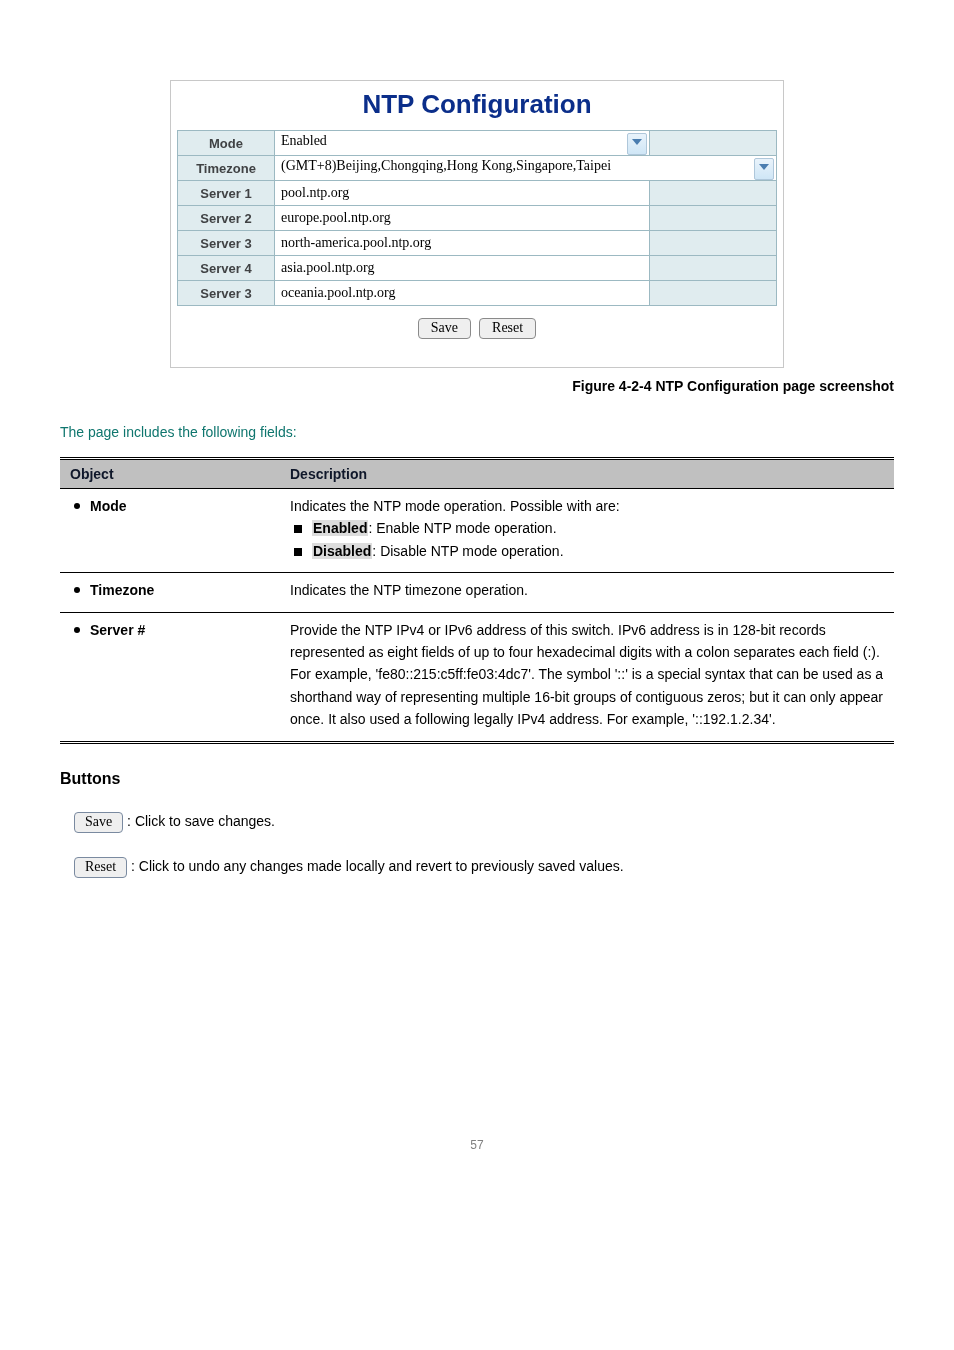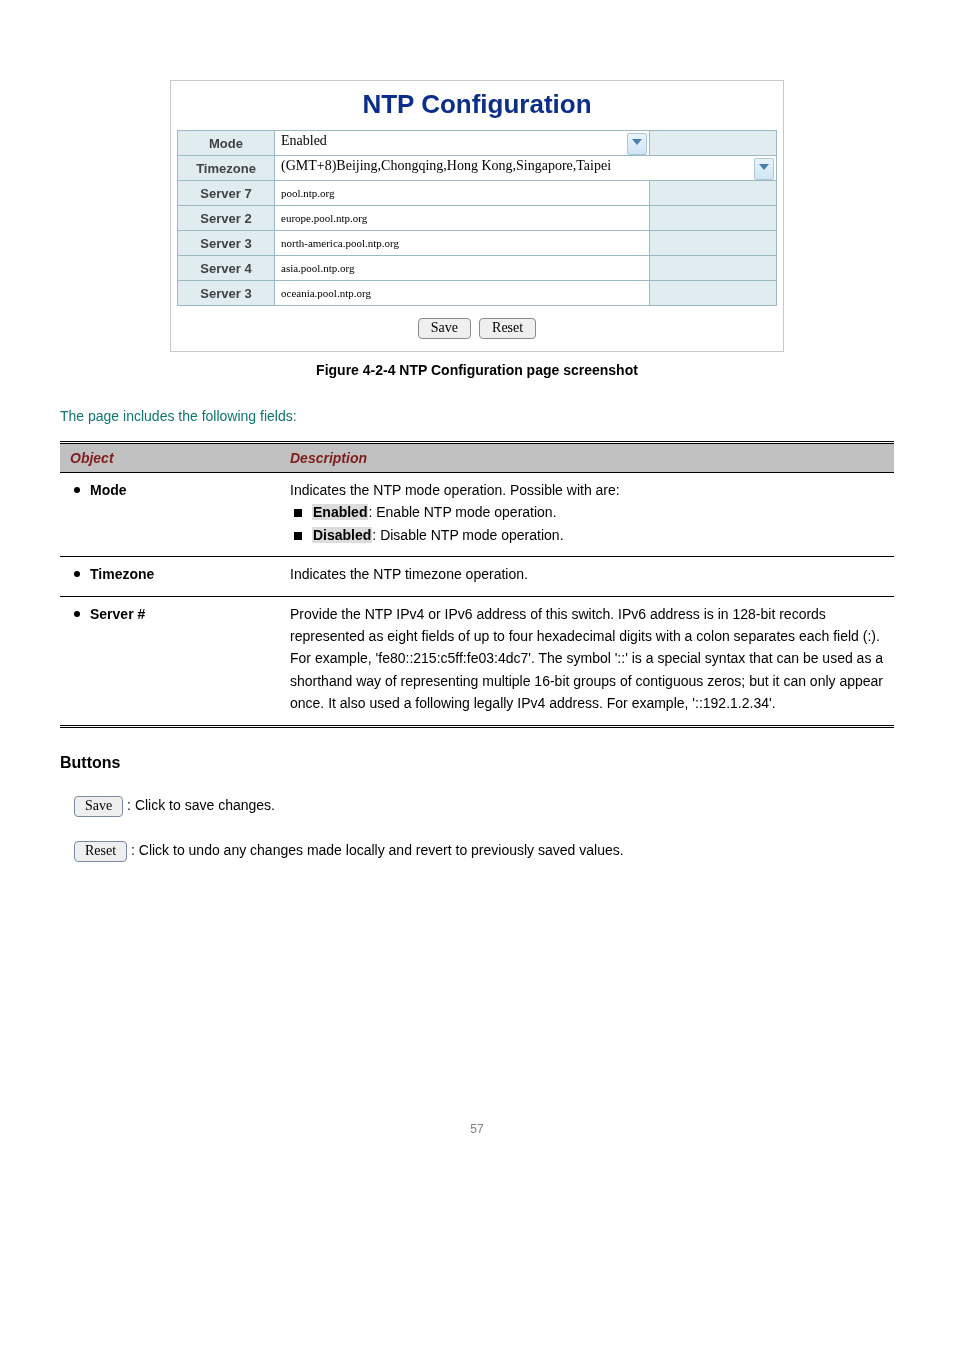--- a/index.html
+++ b/index.html
@@ -10,21 +10,21 @@
     color: #000;
     width: 954px;
   }
   .page {
     padding: 60px 60px 40px 60px;
   }
   .figure-wrap {
     width: 600px;
     margin: 20px auto 10px auto;
     border: 1px solid #c8c8c8;
-    padding: 4px 6px 12px 6px;
+    padding: 4px 6px 28px 6px;
     background: #fff;
   }
   .cfg-title {
     color: #0b2e8a;
     font-family: Arial, Helvetica, sans-serif;
     font-weight: bold;
     font-size: 26px;
     text-align: center;
     padding: 4px 0 10px 0;
   }
@@ -62,21 +62,21 @@
     position: absolute;
     right: 2px; top: 2px;
     width: 18px; height: 20px;
     background: linear-gradient(#e9f3fb, #cfe6f6);
     border: 1px solid #afc7da;
     border-radius: 2px;
   }
   .sel-arrow svg { display:block; margin:5px auto 0; }
   .cfg-input {
     font-family: "Times New Roman", serif;
-    font-size: 11px;
+    font-size: 14px;
     border: none;
     padding: 4px 6px;
     width: 374px;
     box-sizing: border-box;
     height: 24px;
   }
   .cfg-buffer {
     border: 1px solid #9cb9c2;
     border-left: 1px solid #9cb9c2;
     background: #e0ecef;
@@ -89,21 +89,21 @@
     font-family: "Times New Roman", serif;
     font-size: 14px;
     background: #efefef;
     border: 1px solid #8a8a8a;
     border-radius: 4px;
     padding: 1px 12px 2px;
     margin: 0 2px;
     cursor: pointer;
   }
   .figure-caption {
-    text-align: center;
+    text-align: right;
     font-family: Arial, Helvetica, sans-serif;
     font-size: 14px;
     font-weight: bold;
     color: #000;
     margin: 10px 0 28px;
   }
   .body-text {
     font-family: Arial, Helvetica, sans-serif;
     font-size: 14px;
     line-height: 1.5;
@@ -113,24 +113,23 @@
   .desc-table {
     width: 100%;
     border-collapse: collapse;
     font-family: Arial, Helvetica, sans-serif;
     font-size: 14px;
     margin-top: 8px;
   }
   .desc-table thead td {
     background: #c0c0c0;
     font-weight: bold;
-    color: #7f1d1d;
+    color: #0f172a;
     padding: 6px 10px;
     border-bottom: 1px solid #000;
-    font-style: italic;
   }
   .desc-table tr.top-row td { border-top: 3px double #000; }
   .desc-table tr.bottom-row td { border-bottom: 3px double #000; }
   .desc-table tbody td {
     vertical-align: top;
     padding: 6px 10px 10px 10px;
     border-bottom: 1px solid #000;
     line-height: 1.6;
   }
   .col-obj { width: 200px; }
@@ -210,21 +209,21 @@
             <span class="sel-arrow">
               <svg width="10" height="6">
                     <polygon points="0,0 10,0 5,6" fill="#4a7db0"></polygon>
                   </svg>
             </span>
           </div>
         </td>
       </tr>
 
       <tr>
-        <td class="cfg-label">Server 7</td>
+        <td class="cfg-label">Server 1</td>
         <td><input class="cfg-input" type="text" value="pool.ntp.org" style=""></td>
         <td class="cfg-buffer"></td>
       </tr>
       <tr>
         <td class="cfg-label">Server 2</td>
         <td><input class="cfg-input" type="text" value="europe.pool.ntp.org" style=""></td>
         <td class="cfg-buffer"></td>
       </tr>
       <tr>
         <td class="cfg-label">Server 3</td>

